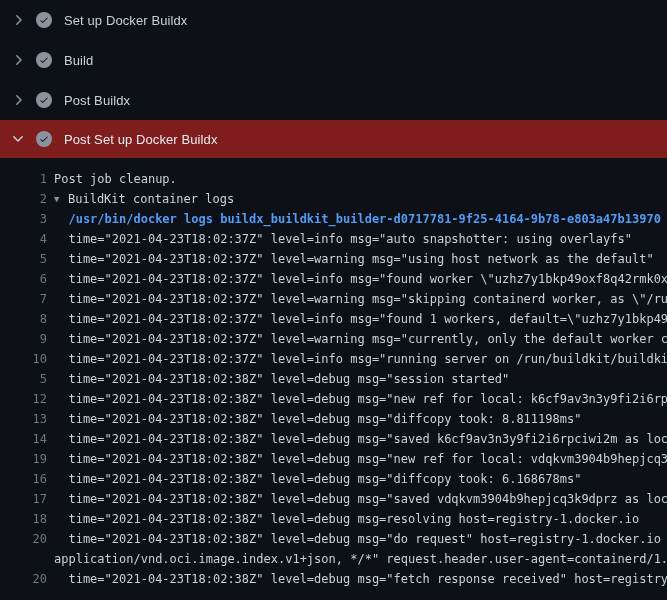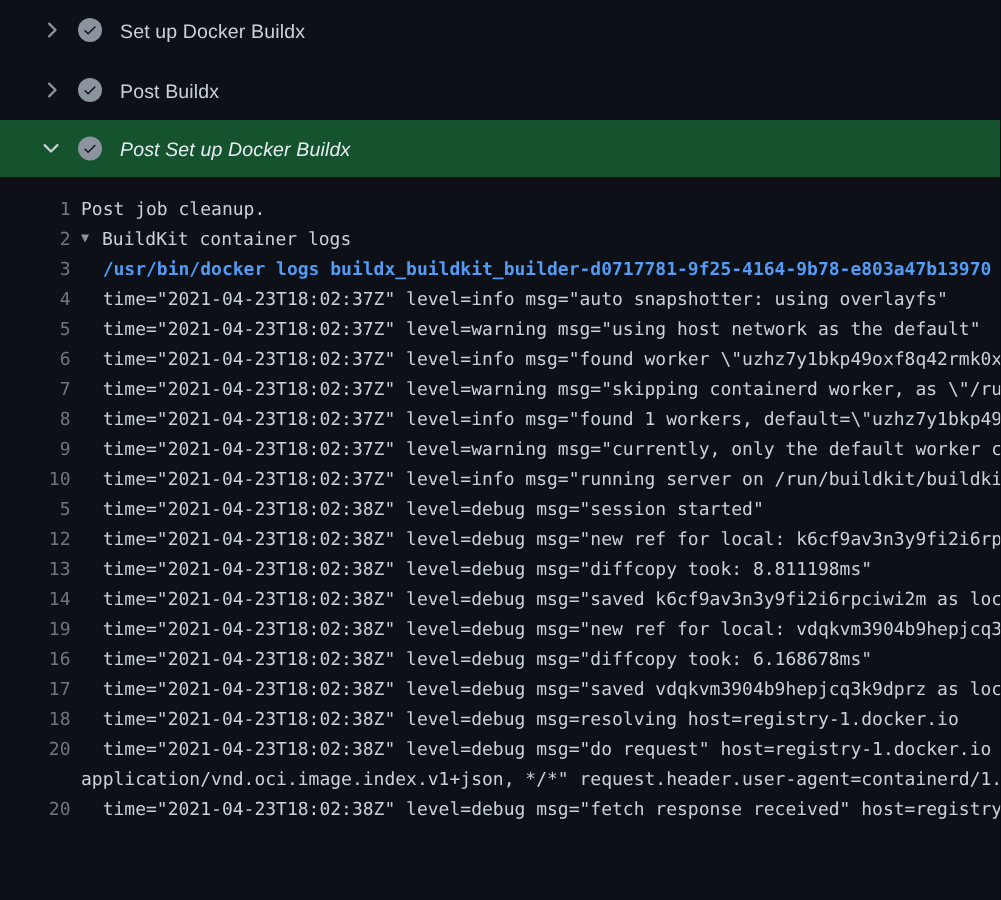--- a/index.html
+++ b/index.html
@@ -3,24 +3,24 @@
 <meta charset="utf-8">
 <style>
   html,body{margin:0;padding:0;background:#010409;}
   .app{
     width:667px;height:600px;background:#0d1117;overflow:hidden;
     font-family:"Liberation Sans",sans-serif;position:relative;
   }
   
   .steps{width:100%;}
   .step-row{
-    height:40px;display:flex;align-items:center;padding-left:26px;
+    height:40px;display:flex;align-items:center;padding-left:10px;
     box-sizing:border-box;cursor:pointer;
   }
-  .step-row.expanded{background:#14532d;height:38px;font-style:italic;}
+  .step-row.expanded{background:#7f1d1d;height:38px;}
   .chev{width:16px;height:16px;flex:0 0 16px;display:flex;align-items:center;justify-content:center;}
   .chev svg{display:block;}
   .check{
     width:16px;height:16px;border-radius:50%;background:#8b949e;
     margin-left:10px;flex:0 0 16px;display:flex;align-items:center;justify-content:center;
   }
   .step-title{margin-left:12px;font-size:13px;color:#c9d1d9;letter-spacing:.1px;}
   .step-row.expanded .step-title{color:#e6edf3;}
   
   .log{
@@ -62,20 +62,33 @@
         <span class="chev">
           <svg width="16" height="16" viewBox="0 0 16 16" fill="#8b949e">
             <path d="M6.22 3.22a.75.75 0 0 1 1.06 0l4.25 4.25a.75.75 0 0 1 0 1.06l-4.25 4.25a.75.75 0 0 1-1.06-1.06L9.94 8 6.22 4.28a.75.75 0 0 1 0-1.06Z"></path>
           </svg>
         </span>
         <span class="check">
           <svg width="10" height="10" viewBox="0 0 16 16" fill="#0d1117">
             <path d="M13.78 4.22a.75.75 0 0 1 0 1.06l-7.25 7.25a.75.75 0 0 1-1.06 0L2.22 9.28a.75.75 0 0 1 1.06-1.06L6 10.94l6.72-6.72a.75.75 0 0 1 1.06 0Z"></path>
           </svg>
         </span>
+        <span class="step-title">Build</span>
+      </div>
+      <div class="step-row">
+        <span class="chev">
+          <svg width="16" height="16" viewBox="0 0 16 16" fill="#8b949e">
+            <path d="M6.22 3.22a.75.75 0 0 1 1.06 0l4.25 4.25a.75.75 0 0 1 0 1.06l-4.25 4.25a.75.75 0 0 1-1.06-1.06L9.94 8 6.22 4.28a.75.75 0 0 1 0-1.06Z"></path>
+          </svg>
+        </span>
+        <span class="check">
+          <svg width="10" height="10" viewBox="0 0 16 16" fill="#0d1117">
+            <path d="M13.78 4.22a.75.75 0 0 1 0 1.06l-7.25 7.25a.75.75 0 0 1-1.06 0L2.22 9.28a.75.75 0 0 1 1.06-1.06L6 10.94l6.72-6.72a.75.75 0 0 1 1.06 0Z"></path>
+          </svg>
+        </span>
         <span class="step-title">Post Buildx</span>
       </div>
       <div class="step-row expanded">
         <span class="chev">
           <svg width="16" height="16" viewBox="0 0 16 16" fill="#c9d1d9">
             <path d="M12.78 5.22a.75.75 0 0 1 0 1.06l-4.25 4.25a.75.75 0 0 1-1.06 0L3.22 6.28a.75.75 0 0 1 1.06-1.06L8 8.94l3.72-3.72a.75.75 0 0 1 1.06 0Z"></path>
           </svg>
         </span>
         <span class="check">
           <svg width="10" height="10" viewBox="0 0 16 16" fill="#0d1117">

